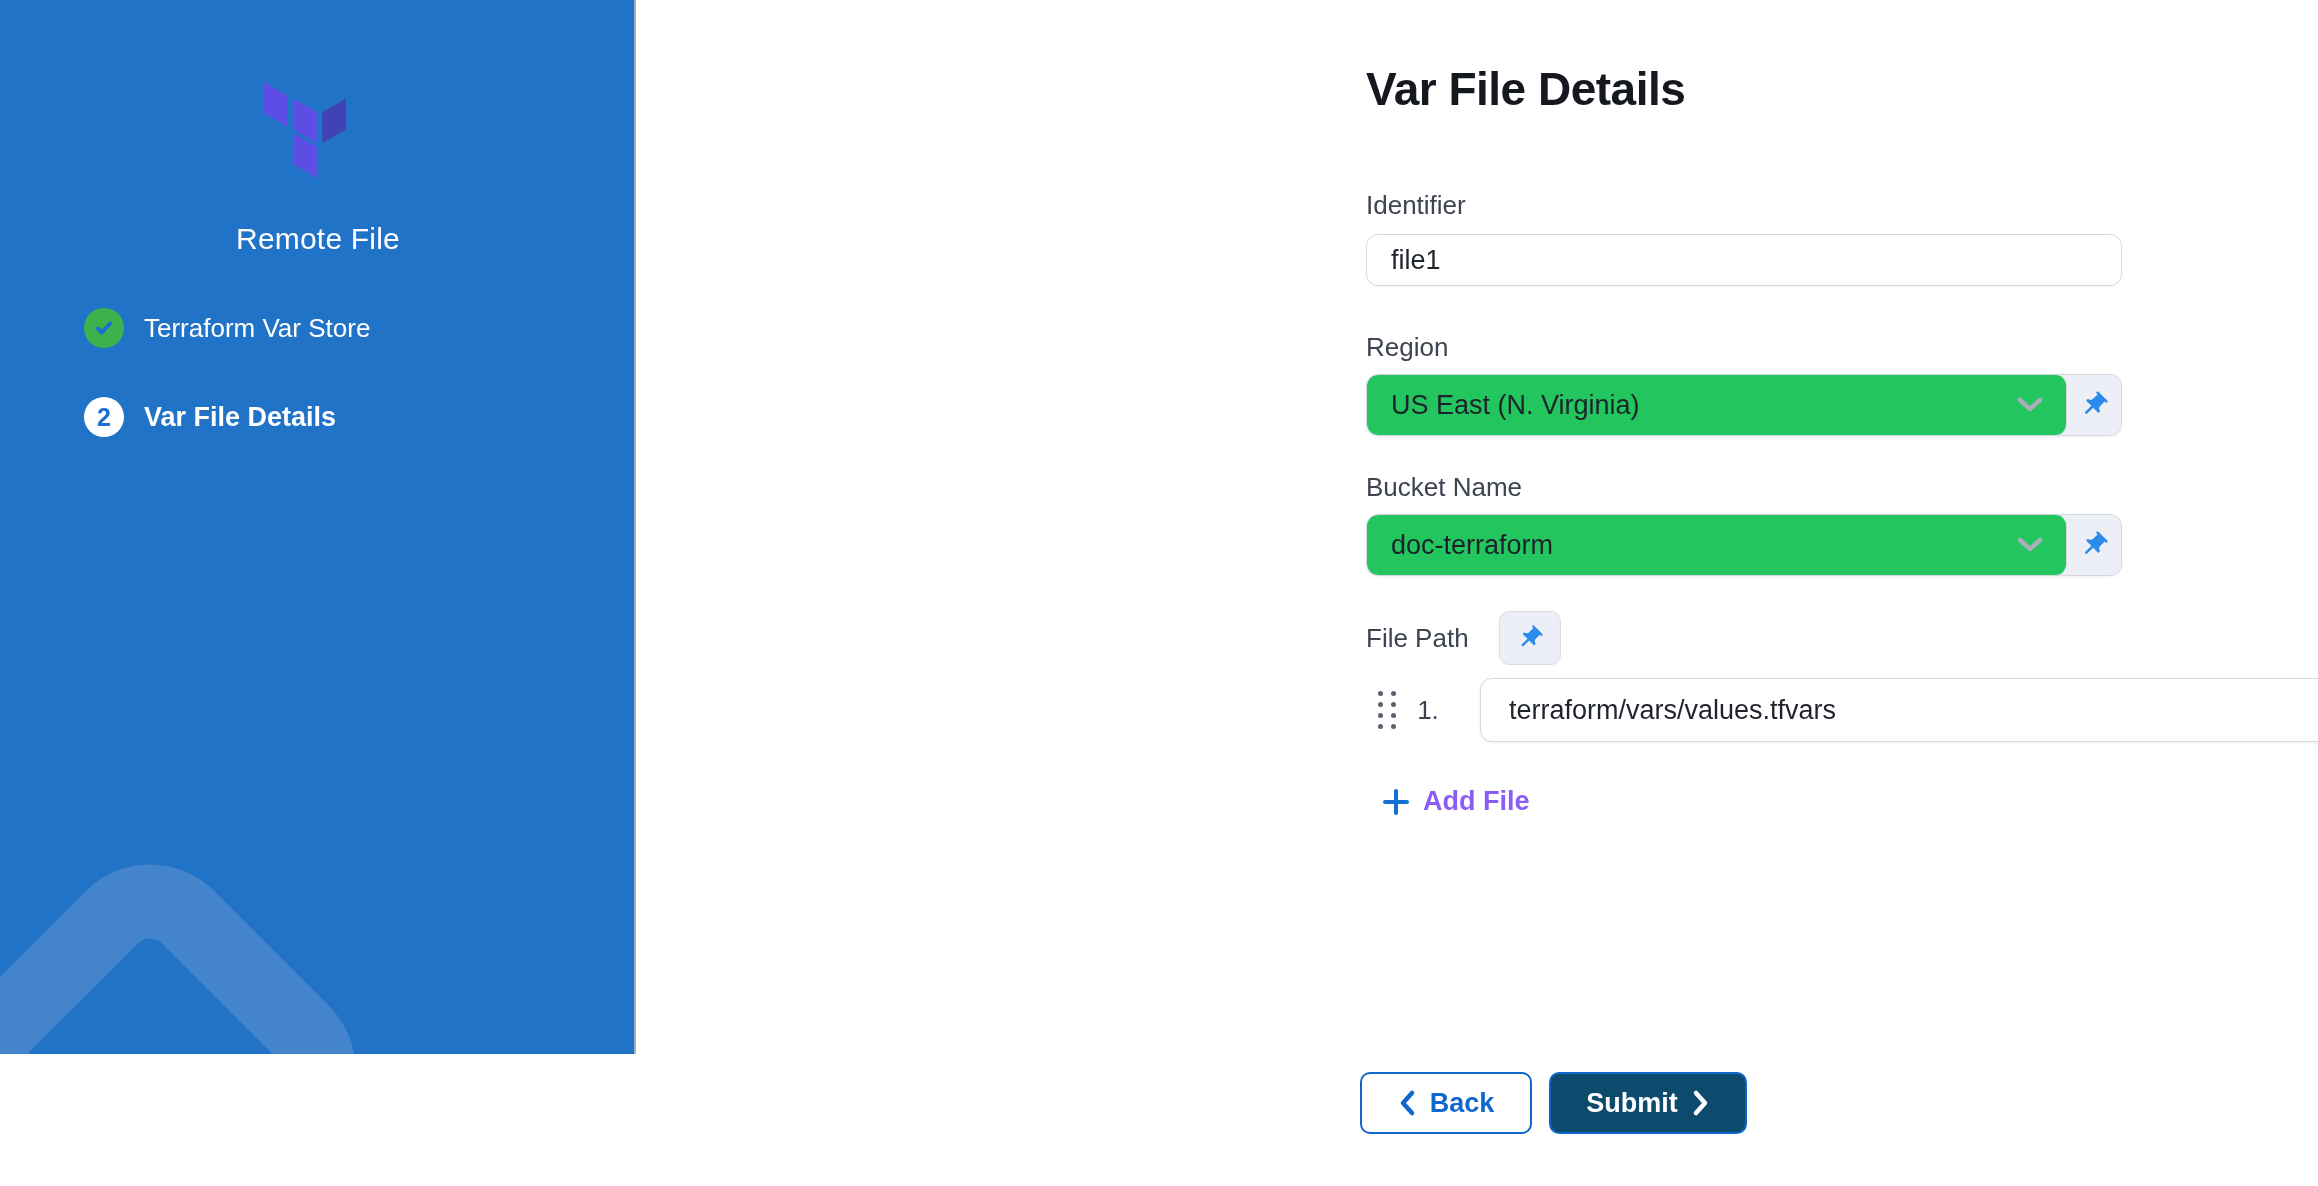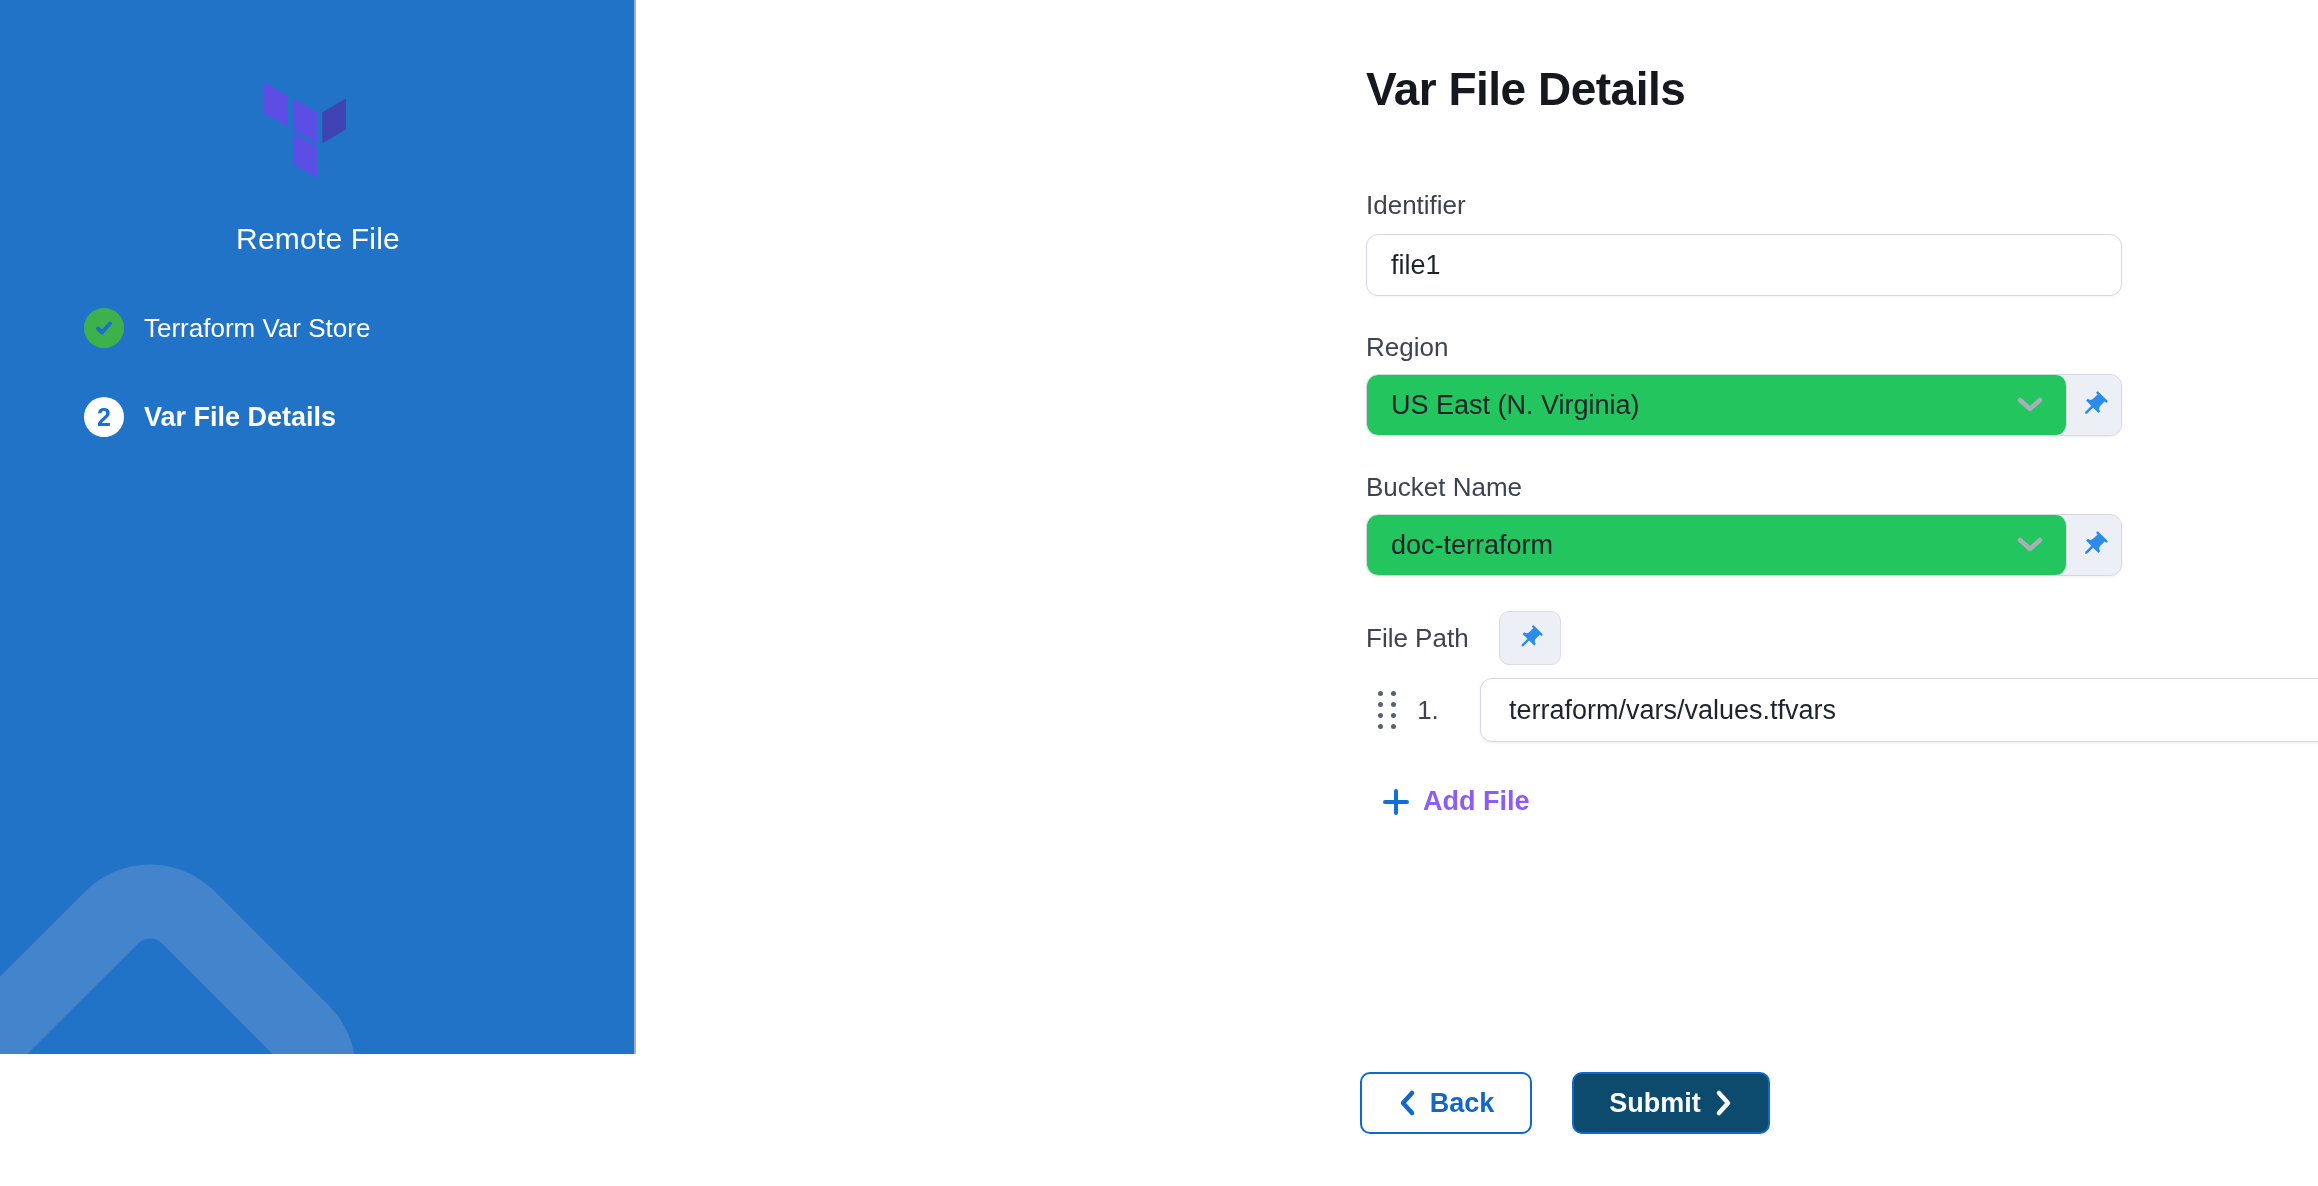--- a/index.html
+++ b/index.html
@@ -36,21 +36,21 @@
     position:absolute; left:728px; top:62px;
     font-size:46px; font-weight:700; color:#15181F; letter-spacing:-.5px;
   }
 
   .field-label { position:absolute; left:728px; font-size:26px; font-weight:500; color:#3D4350; }
   .lbl-identifier { top:190px; }
   .lbl-region { top:332px; }
   .lbl-bucket { top:472px; }
 
   .text-input {
-    position:absolute; left:728px; width:756px; height:62px;
+    position:absolute; left:728px; width:756px; height:52px;
     border:1.5px solid #D5D8E0; border-radius:12px; background:#fff;
     padding:0 24px; font-size:27px; color:#1F232B; outline:none;
     font-family:"Liberation Sans", sans-serif;
     box-shadow:0 1px 2px rgba(20,30,50,.04);
   }
   .inp-identifier { top:234px; }
 
   .compound {
     position:absolute; left:728px; width:756px; height:62px;
     border:1.5px solid #D5D8E0; border-radius:12px; background:#EDEFF7;
@@ -97,21 +97,21 @@
     font-family:"Liberation Sans", sans-serif;
   }
 
   .add-file {
     position:absolute; left:744px; top:786px;
     display:flex; align-items:center; gap:13px;
     background:none; border:none; cursor:pointer;
     color:#8b5cf6; font-size:27px; font-weight:700; font-family:"Liberation Sans", sans-serif;
   }
 
-  .actions { position:absolute; left:722px; top:1072px; display:flex; gap:40px; }
+  .actions { position:absolute; left:722px; top:1072px; display:flex; gap:17px; }
   .btn { height:62px; border-radius:10px; display:flex; align-items:center; justify-content:center;
          gap:14px; font-size:27px; font-weight:700; cursor:pointer;
          font-family:"Liberation Sans", sans-serif; }
   .btn-back { width:172px; background:#ffffff; border:2.5px solid #1267CB; color:#1267CB; }
   .btn-submit { width:198px; background:#0c4a6e; border:2.5px solid #1267CB; color:#ffffff; }
 </style>
 </head>
 <body>
 
 <div class="app">

